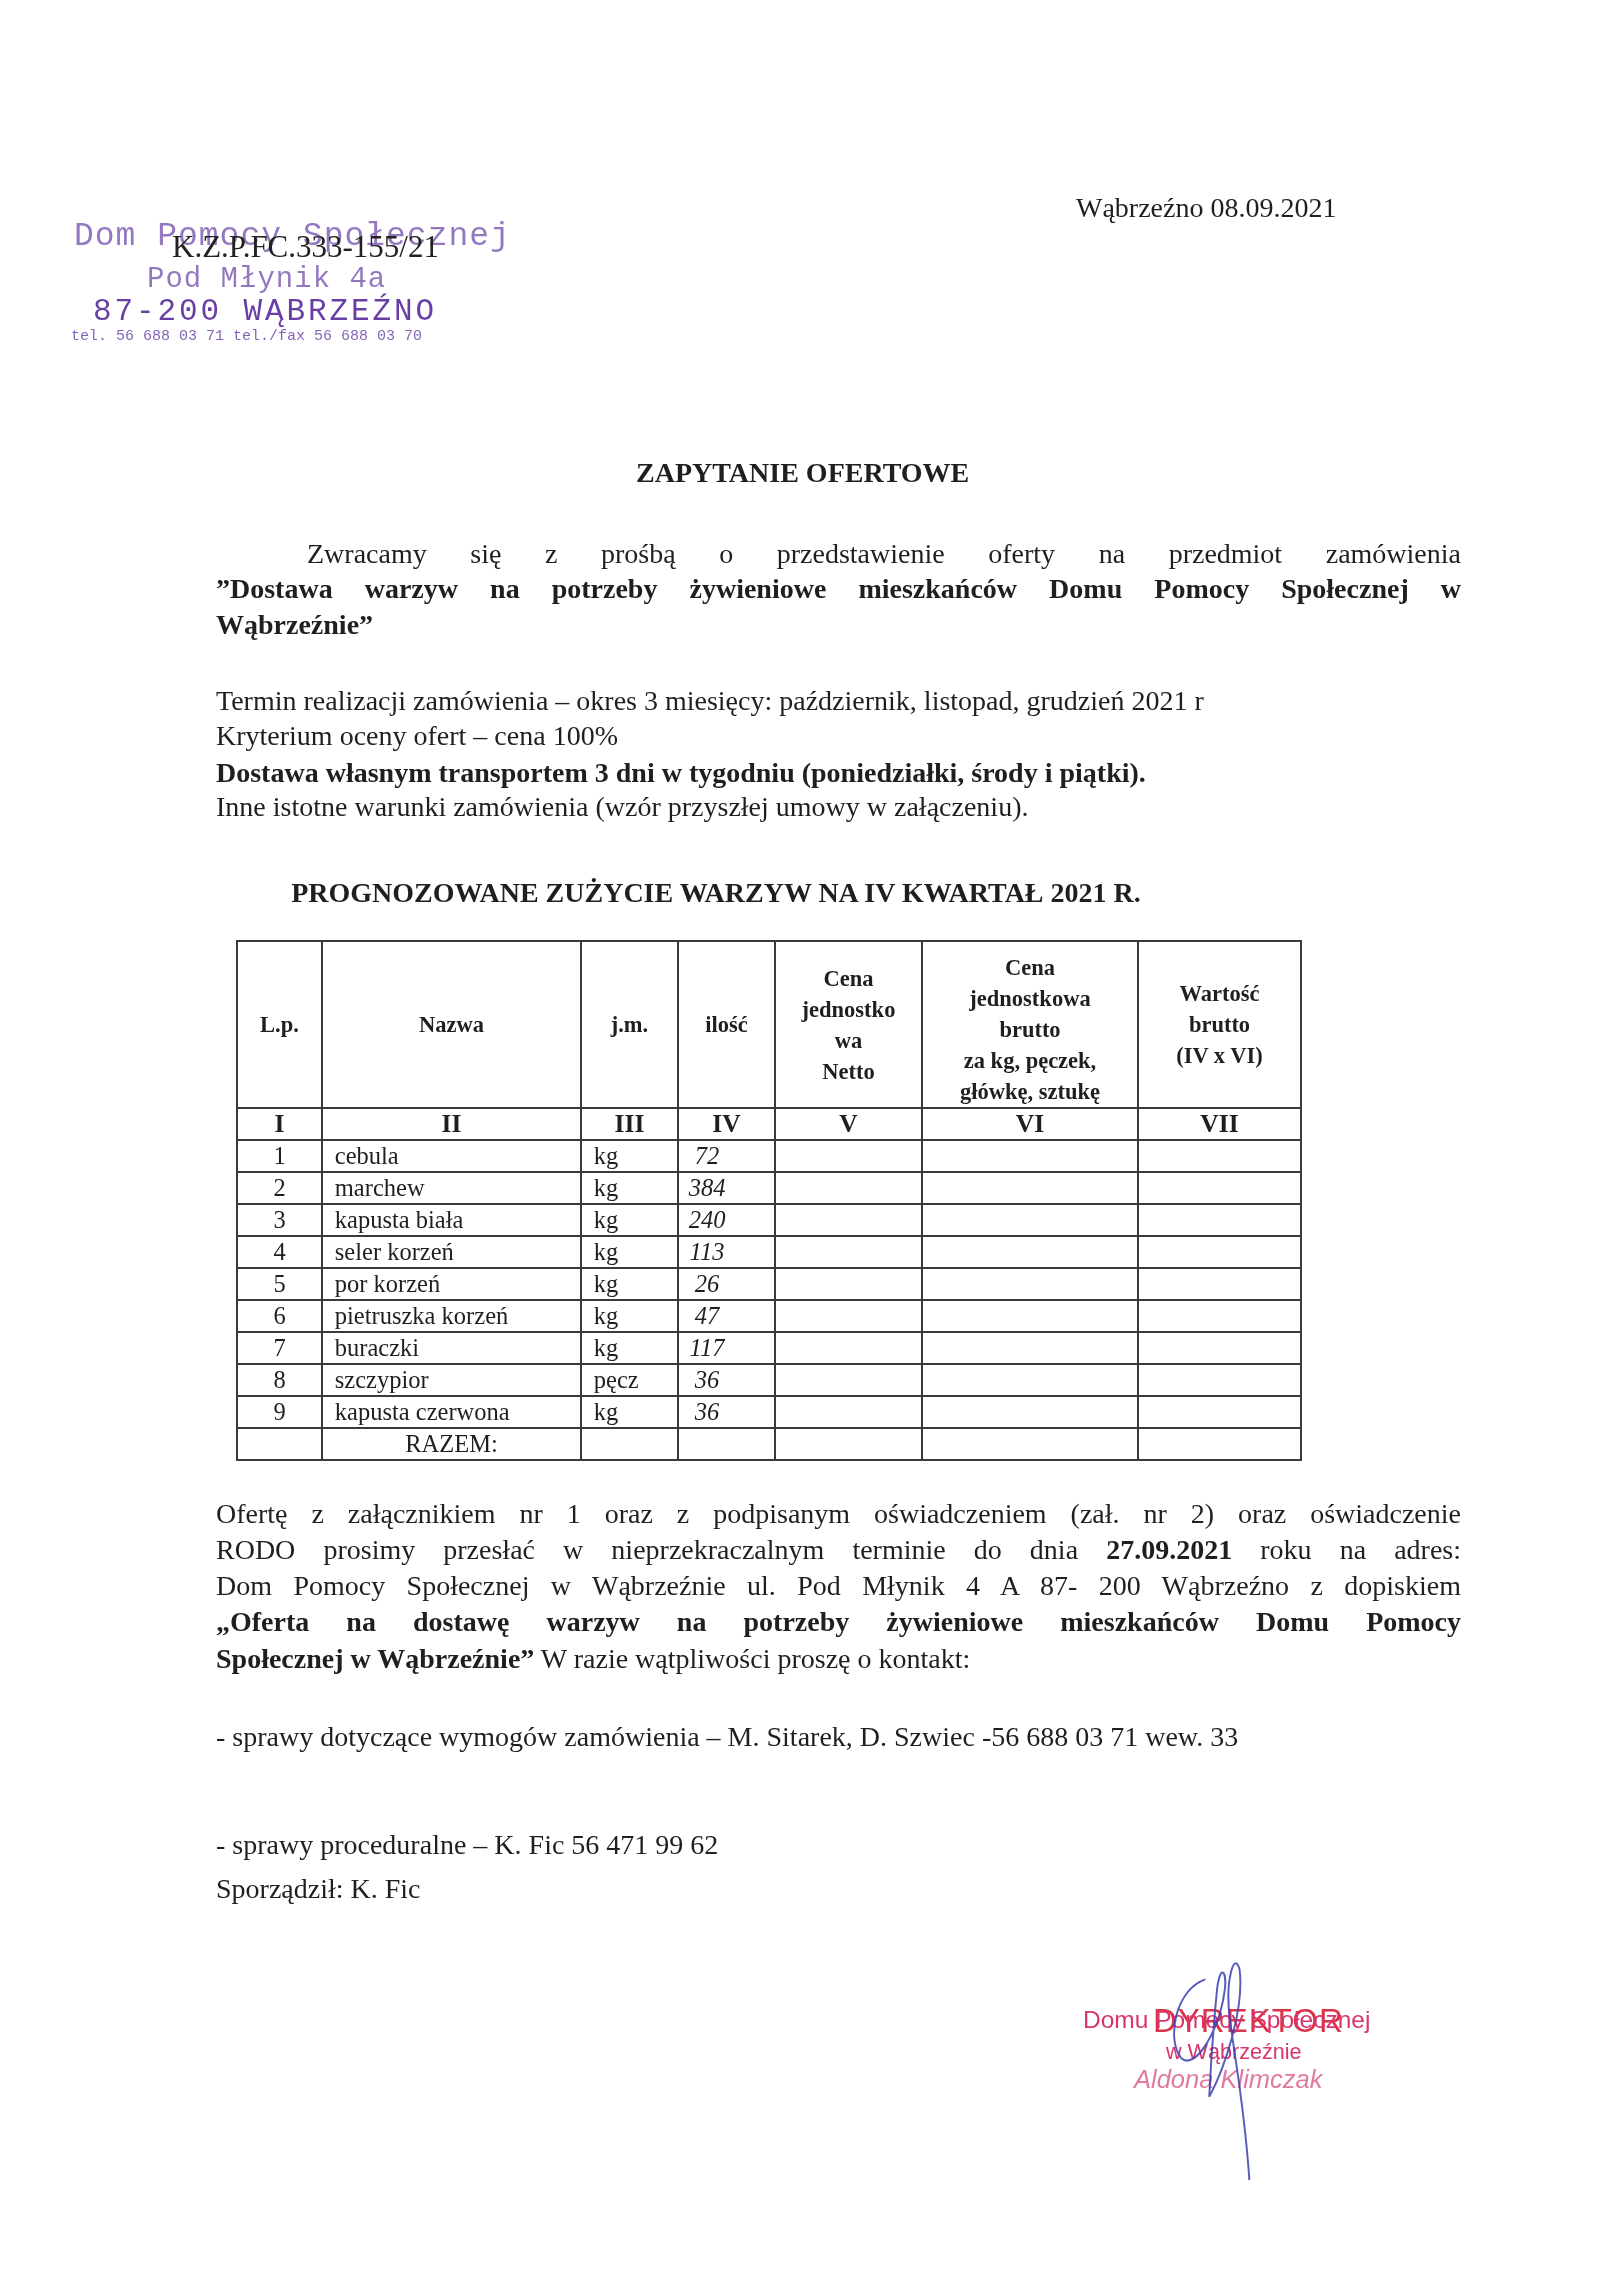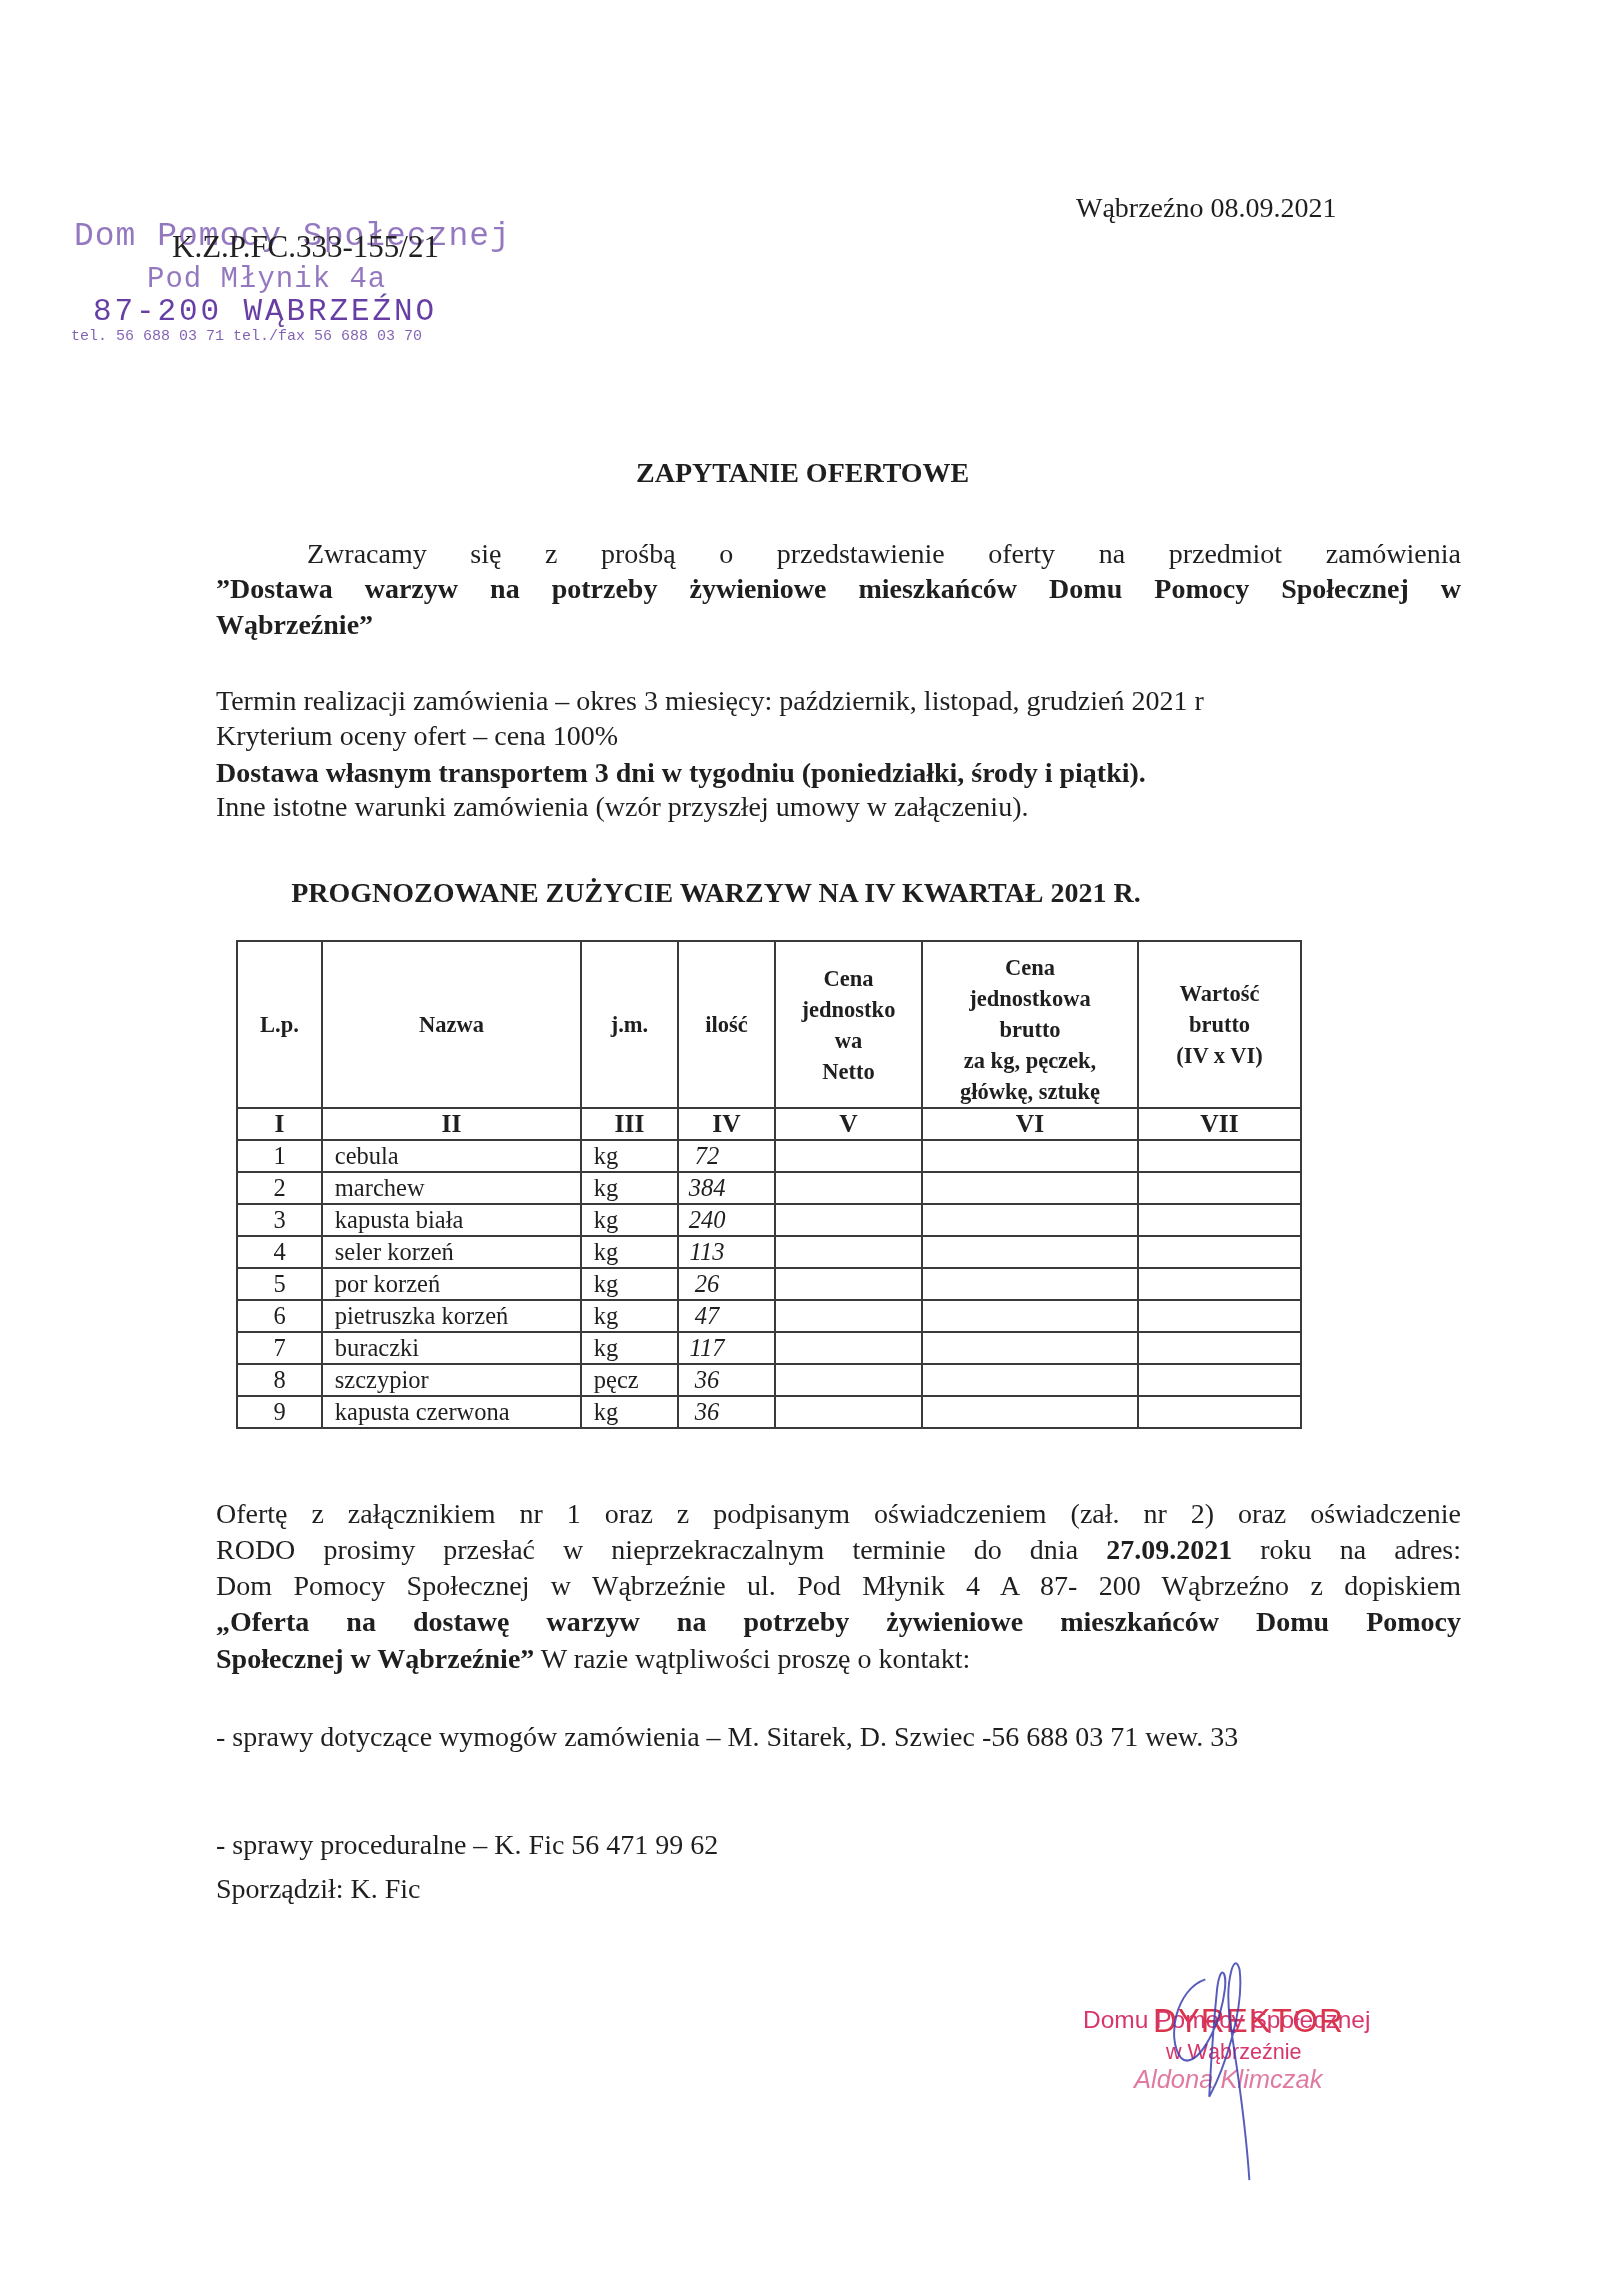--- a/index.html
+++ b/index.html
@@ -187,20 +187,29 @@
   </tr>
   <tr class="row">
     <td class="c-lp">9</td>
     <td class="c-name">kapusta czerwona</td>
     <td class="c-jm">kg</td>
     <td class="c-qty">36</td>
     <td></td>
     <td></td>
     <td></td>
   </tr>
+  <tr class="row">
+    <td></td>
+    <td style="text-align:center;">RAZEM:</td>
+    <td></td>
+    <td></td>
+    <td></td>
+    <td></td>
+    <td></td>
+  </tr>
 </tbody>
   </table>
 
 <div class="justify-line" style="top:1497px;">Ofertę z załącznikiem nr 1 oraz z podpisanym oświadczeniem (zał. nr 2) oraz oświadczenie</div>
 <div class="justify-line" style="top:1533px;"><span>RODO prosimy przesłać  w nieprzekraczalnym terminie do dnia </span><b>27.09.2021</b><span> roku na adres:</span></div>
 <div class="justify-line" style="top:1569px;">Dom Pomocy Społecznej w Wąbrzeźnie ul. Pod Młynik 4 A 87- 200 Wąbrzeźno z dopiskiem</div>
 <div class="justify-line bold" style="top:1605px;">„Oferta na dostawę warzyw na potrzeby żywieniowe mieszkańców Domu Pomocy</div>
 <div class="abs txt" style="left:216px; top:1642px;"><b>Społecznej w Wąbrzeźnie”</b><span> W razie wątpliwości proszę o kontakt:</span></div>
 
 <div class="abs txt" style="left:216px; top:1720px;">- sprawy dotyczące wymogów zamówienia – M. Sitarek, D. Szwiec  -56 688 03 71 wew. 33</div>

